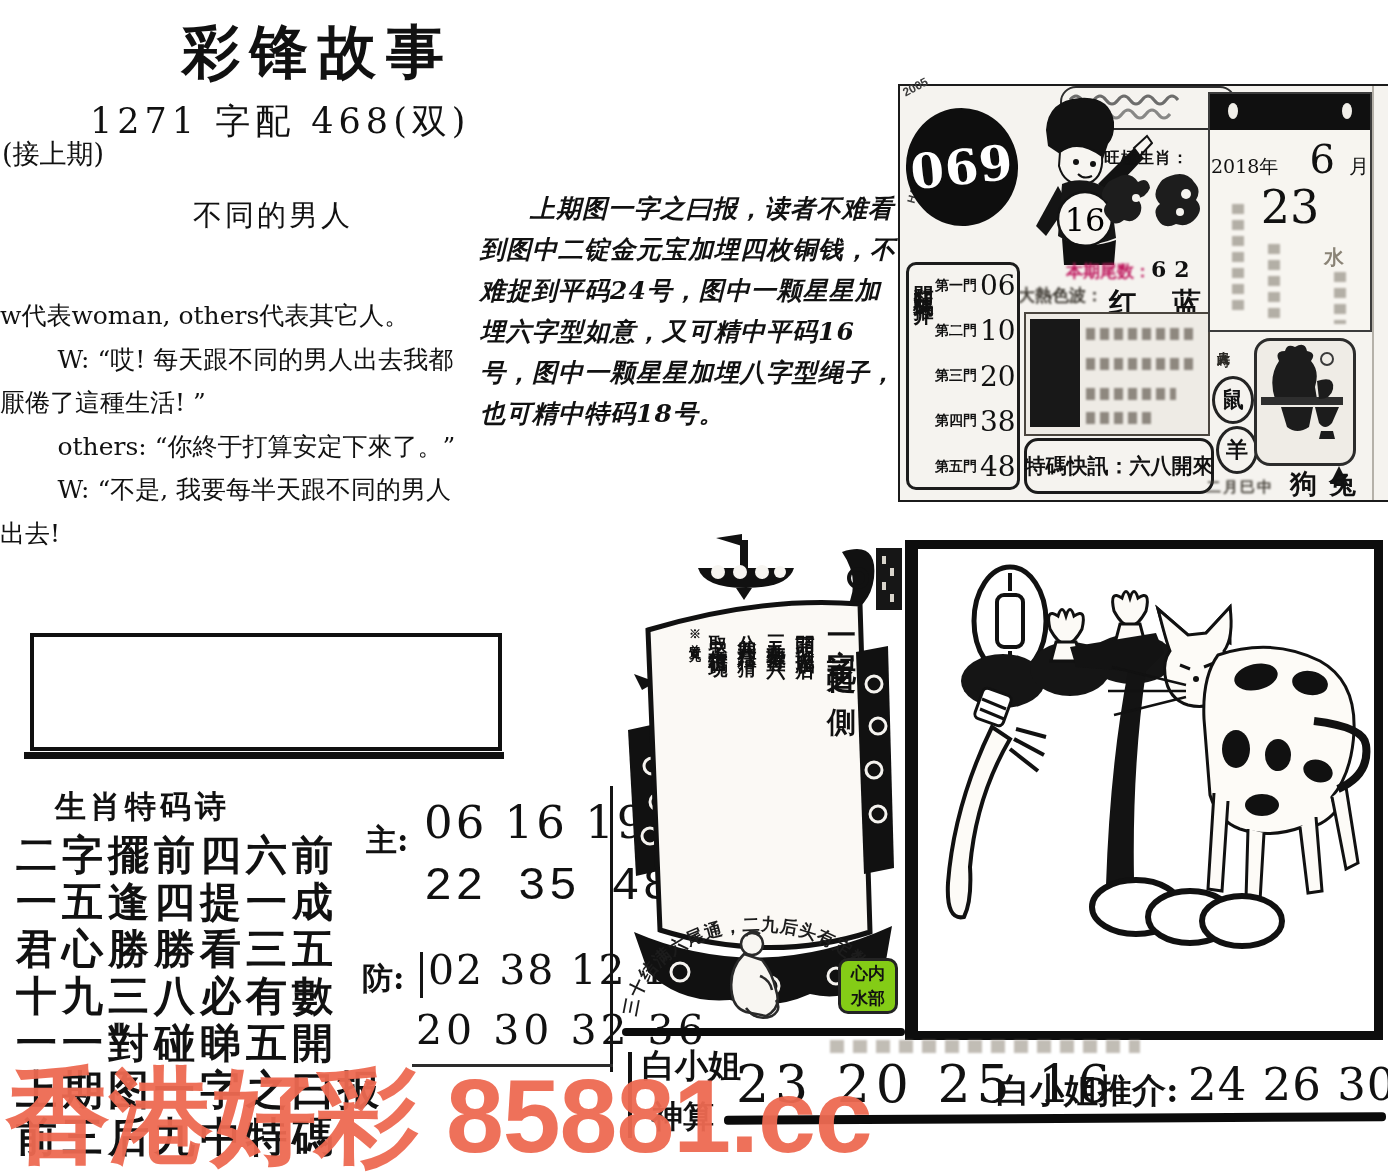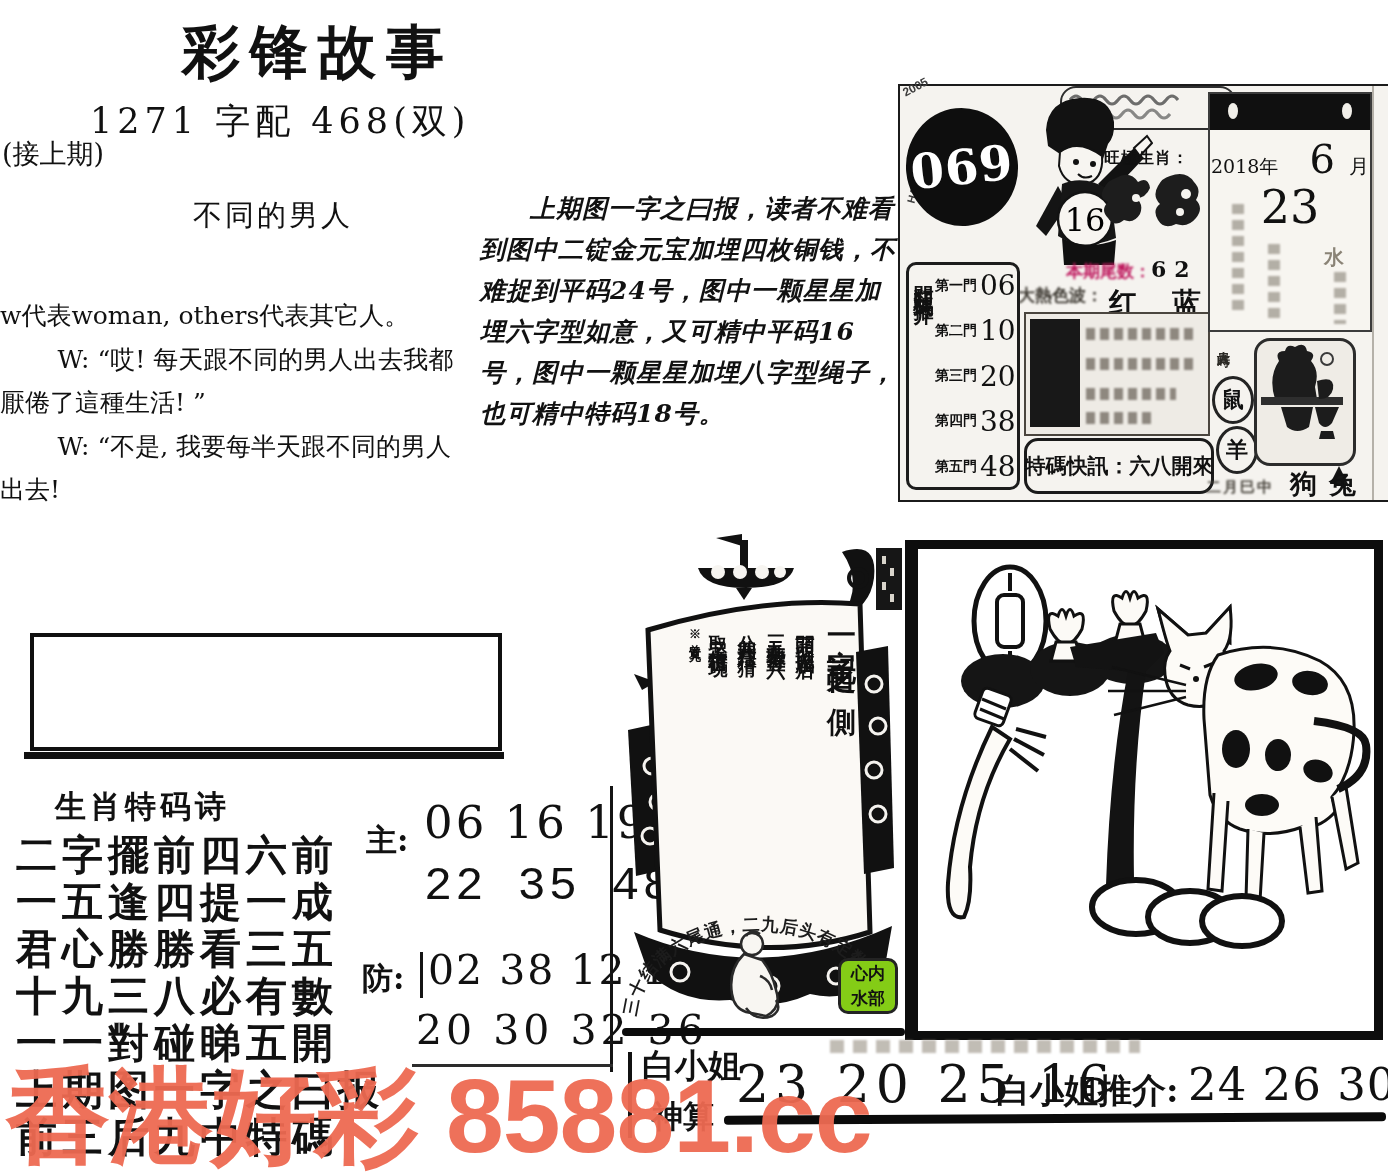--- a/index.html
+++ b/index.html
@@ -118,20 +118,21 @@
 <div class="page">
 
   <div class="abs title">彩锋故事</div>
   <div class="abs subtitle">1271 字配 468(双)</div>
   <div class="abs cont">(接上期)</div>
   <div class="abs story-title">不同的男人</div>
 
   <div class="abs story">
     <p>w代表woman, others代表其它人。</p>
     <p class="indent">W: “哎! 每天跟不同的男人出去我都厭倦了這種生活! ”</p>
+    <p class="indent">others: “你終于打算安定下來了。”</p>
     <p class="indent">W: “不是, 我要每半天跟不同的男人出去!</p>
   </div>
 
   <div class="abs analysis">上期图一字之曰报，读者不难看到图中二锭金元宝加埋四枚铜钱，不难捉到平码24号，图中一颗星星加埋六字型如意，又可精中平码16号，图中一颗星星加埋八字型绳子，也可精中特码18号。</div>
 
   <div class="abs card">
     <div class="abs rot-a">2005</div>
     <div class="abs rot-b">HAIMARK SIX</div>
     <div class="abs issue-circle">069</div>
 

